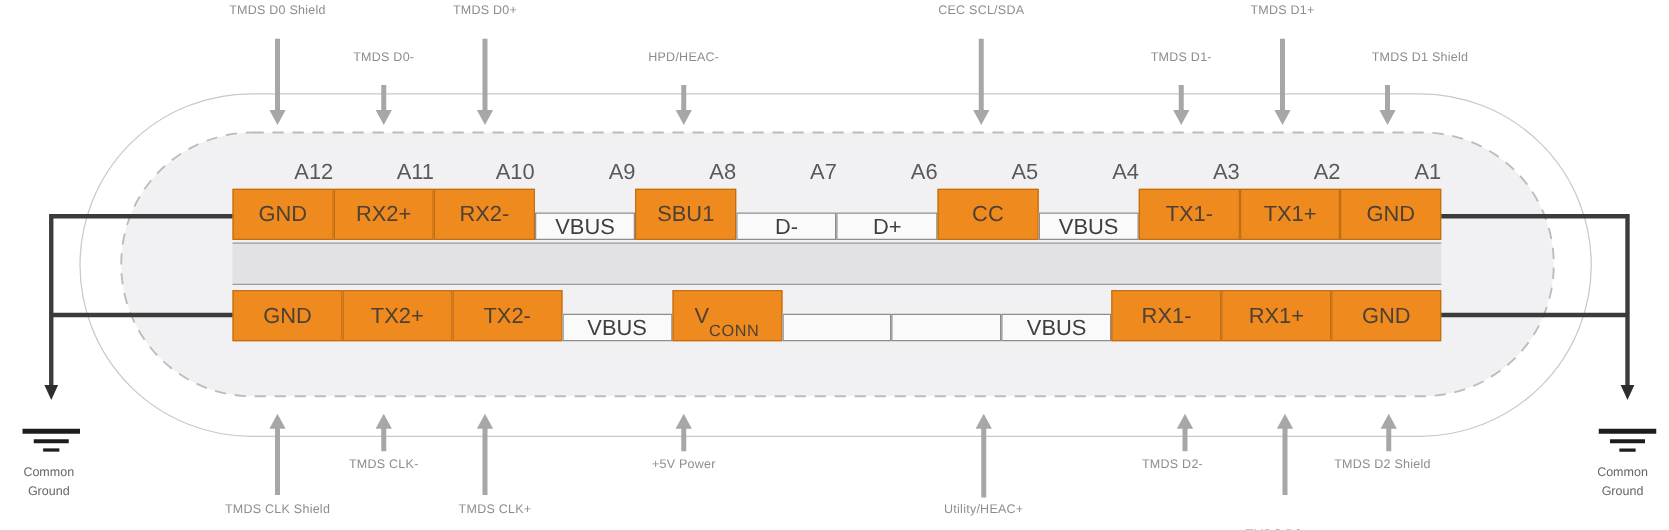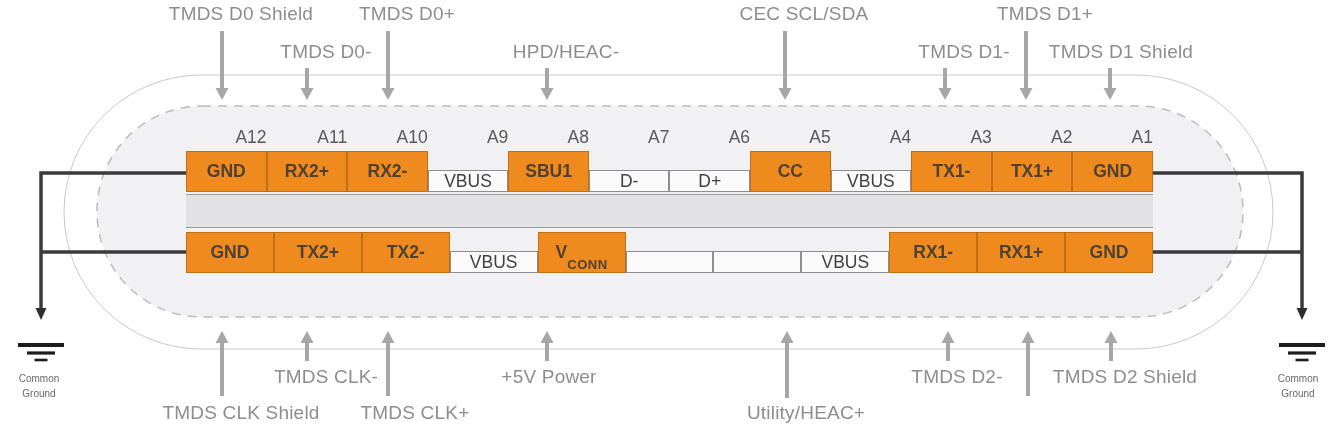--- a/index.html
+++ b/index.html
@@ -7,38 +7,37 @@
     position:relative;width:1335px;height:424px;background:#ffffff;overflow:hidden;
     font-family:"Liberation Sans","DejaVu Sans",sans-serif;
     --pin-highlight:#EF8A1F; --pin-border-highlight:#C06F15;
     --pin-plain:#FAFAFA; --pin-border-plain:#8D8D8D;
     --pin-text:#4E4134; --plain-text:#3F3F3F; --number-text:#58595B;
     --label-text:#8D8D8D; --ground-text:#666666;
   }
   svg.layer{position:absolute;left:0;top:0;width:1335px;height:424px;}
   .sig{
     position:absolute;transform:translateX(-50%);white-space:nowrap;
-    font-size:19px;color:var(--label-text);letter-spacing:0.2px;margin-left:19px;
+    font-size:10px;color:var(--label-text);letter-spacing:0.2px;
   }
   .ground-label{
     position:absolute;font-size:10px;color:var(--ground-text);
     text-align:center;line-height:1.45;
   }
   .row{position:absolute;left:186px;width:967px;display:flex;}
   .pin-num{
     flex:1;text-align:right;font-size:17.5px;color:var(--number-text);
   }
   .pin-cell{
     flex:1;display:flex;align-items:center;justify-content:center;
     font-size:17.5px;box-sizing:border-box;
   }
   .pin-cell.hl{
     background:var(--pin-highlight);border:1px solid var(--pin-border-highlight);
     color:var(--pin-text);
-    font-weight:bold;
   }
   .pin-cell.plain{
     background:var(--pin-plain);border:1px solid var(--pin-border-plain);
     color:var(--plain-text);
     margin-top:19px;
   }
   .pin-cell .sc{font-size:13px;letter-spacing:0.5px;margin-top:24px;}
   .mid-band{
     position:absolute;left:186px;top:194px;width:967px;height:34px;
     background:#E2E2E5;border-top:1px solid #9B9B9B;border-bottom:1px solid #9B9B9B;
@@ -143,26 +142,26 @@
     </g>
   </svg>
 
   <div class="sig" style="left:222px;top:3px">TMDS D0 Shield</div>
   <div class="sig" style="left:307px;top:41px">TMDS D0-</div>
   <div class="sig" style="left:388px;top:3px">TMDS D0+</div>
   <div class="sig" style="left:547px;top:41px">HPD/HEAC-</div>
   <div class="sig" style="left:785px;top:3px">CEC SCL/SDA</div>
   <div class="sig" style="left:945px;top:41px">TMDS D1-</div>
   <div class="sig" style="left:1026px;top:3px">TMDS D1+</div>
-  <div class="sig" style="left:1102px;top:41px">TMDS D1 Shield</div>
+  <div class="sig" style="left:1136px;top:41px">TMDS D1 Shield</div>
 
   <div class="sig" style="left:222px;top:402px">TMDS CLK Shield</div>
   <div class="sig" style="left:307px;top:366px">TMDS CLK-</div>
   <div class="sig" style="left:396px;top:402px">TMDS CLK+</div>
-  <div class="sig" style="left:530px;top:366px">+5V Power</div>
+  <div class="sig" style="left:547px;top:366px">+5V Power</div>
   <div class="sig" style="left:787px;top:402px">Utility/HEAC+</div>
   <div class="sig" style="left:938px;top:366px">TMDS D2-</div>
   <div class="sig" style="left:1022px;top:422px">TMDS D2+</div>
   <div class="sig" style="left:1106px;top:366px">TMDS D2 Shield</div>
 
   <div class="ground-label" style="left:4px;top:372px;width:70px">Common Ground</div>
   <div class="ground-label" style="left:1263px;top:372px;width:70px">Common Ground</div>
 
   <div class="row" id="rowANums" style="top:127px;height:22px">
       <div class="pin-num">A12</div>

